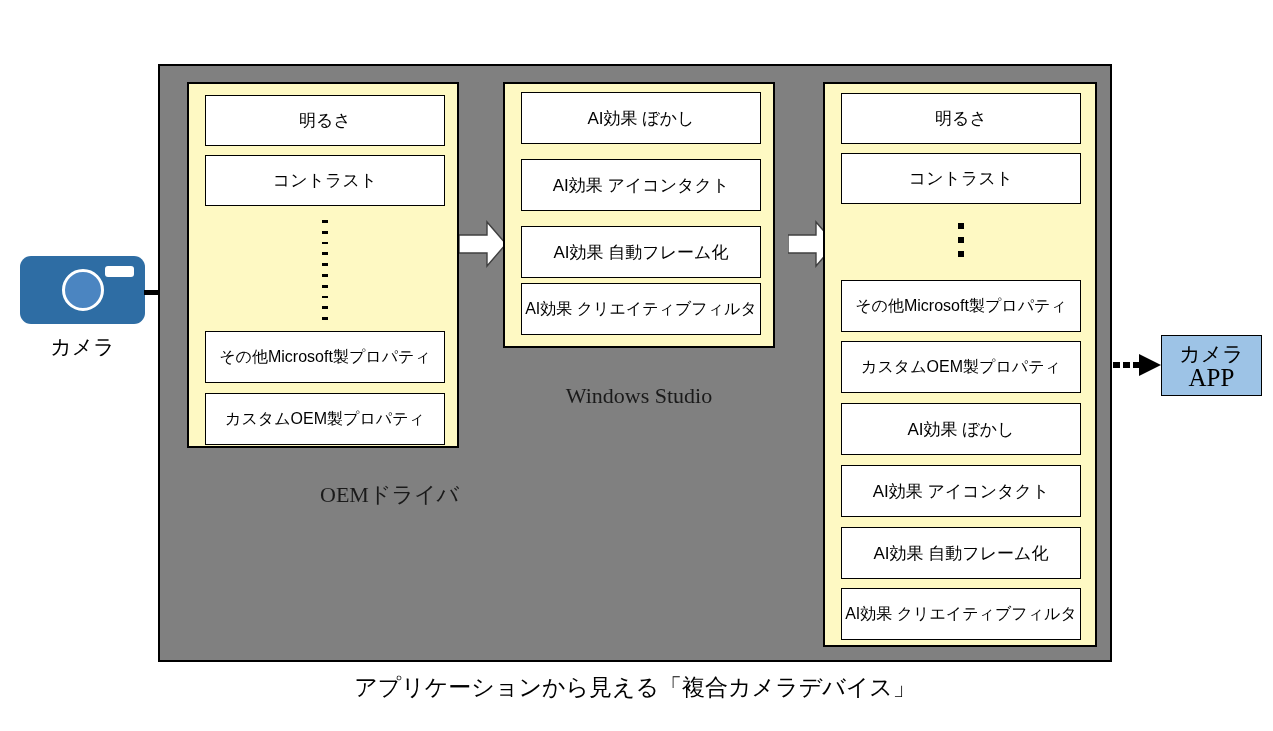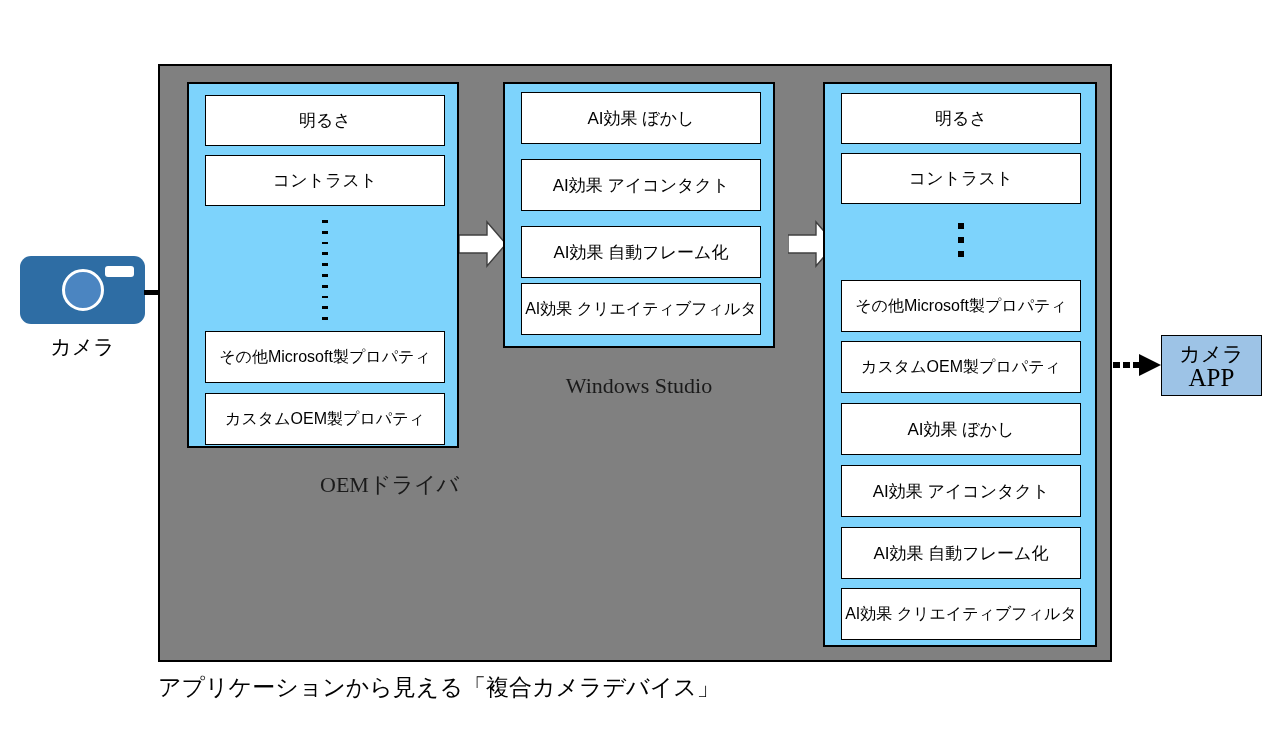--- a/index.html
+++ b/index.html
@@ -24,28 +24,28 @@
 
   
   #camera-to-composite-arrow{position:absolute;left:144px;top:287px;width:47px;height:10px;}
   #camera-to-composite-arrow .shaft{position:absolute;left:0;top:3px;width:30px;height:5px;background:#000;}
   #camera-to-composite-arrow .head{position:absolute;left:28px;top:-5px;width:0;height:0;
     border-top:10px solid transparent;border-bottom:10px solid transparent;border-left:19px solid #000;}
 
   
   #composite-device-box{position:absolute;left:158px;top:64px;width:954px;height:598px;
     background:#808080;border:2px solid #000;box-sizing:border-box;}
-  #composite-caption{position:absolute;left:158px;top:672px;width:954px;
+  #composite-caption{position:absolute;left:158px;top:672px;width:954px;text-align:center;
     font-size:23px;font-family:Liberation Sans, sans-serif;color:#000;}
 
   
-  .panel{position:absolute;background:#7dd3fc;border:2px solid #000;box-sizing:border-box;
+  .panel{position:absolute;background:#fef9c3;border:2px solid #000;box-sizing:border-box;
     padding:8px 14px;}
   .panel-label{position:absolute;text-align:center;font-size:22px;color:#1a1a1a;
-    font-family:"Liberation Serif","DejaVu Serif",serif;}
+    font-family:"Liberation Serif","DejaVu Serif",serif;margin-top:10px;}
 
   
   .prop{background:#ffffff;border:1.5px solid #000;box-sizing:border-box;
     display:flex;align-items:center;justify-content:center;text-align:center;
     font-family:"Liberation Sans","DejaVu Sans",sans-serif;color:#000;}
 
   
   .vdots{display:flex;flex-direction:column;align-items:center;justify-content:center;}
   .vdots i{display:block;width:6px;height:6px;background:#000;margin:4px 0;}
 

